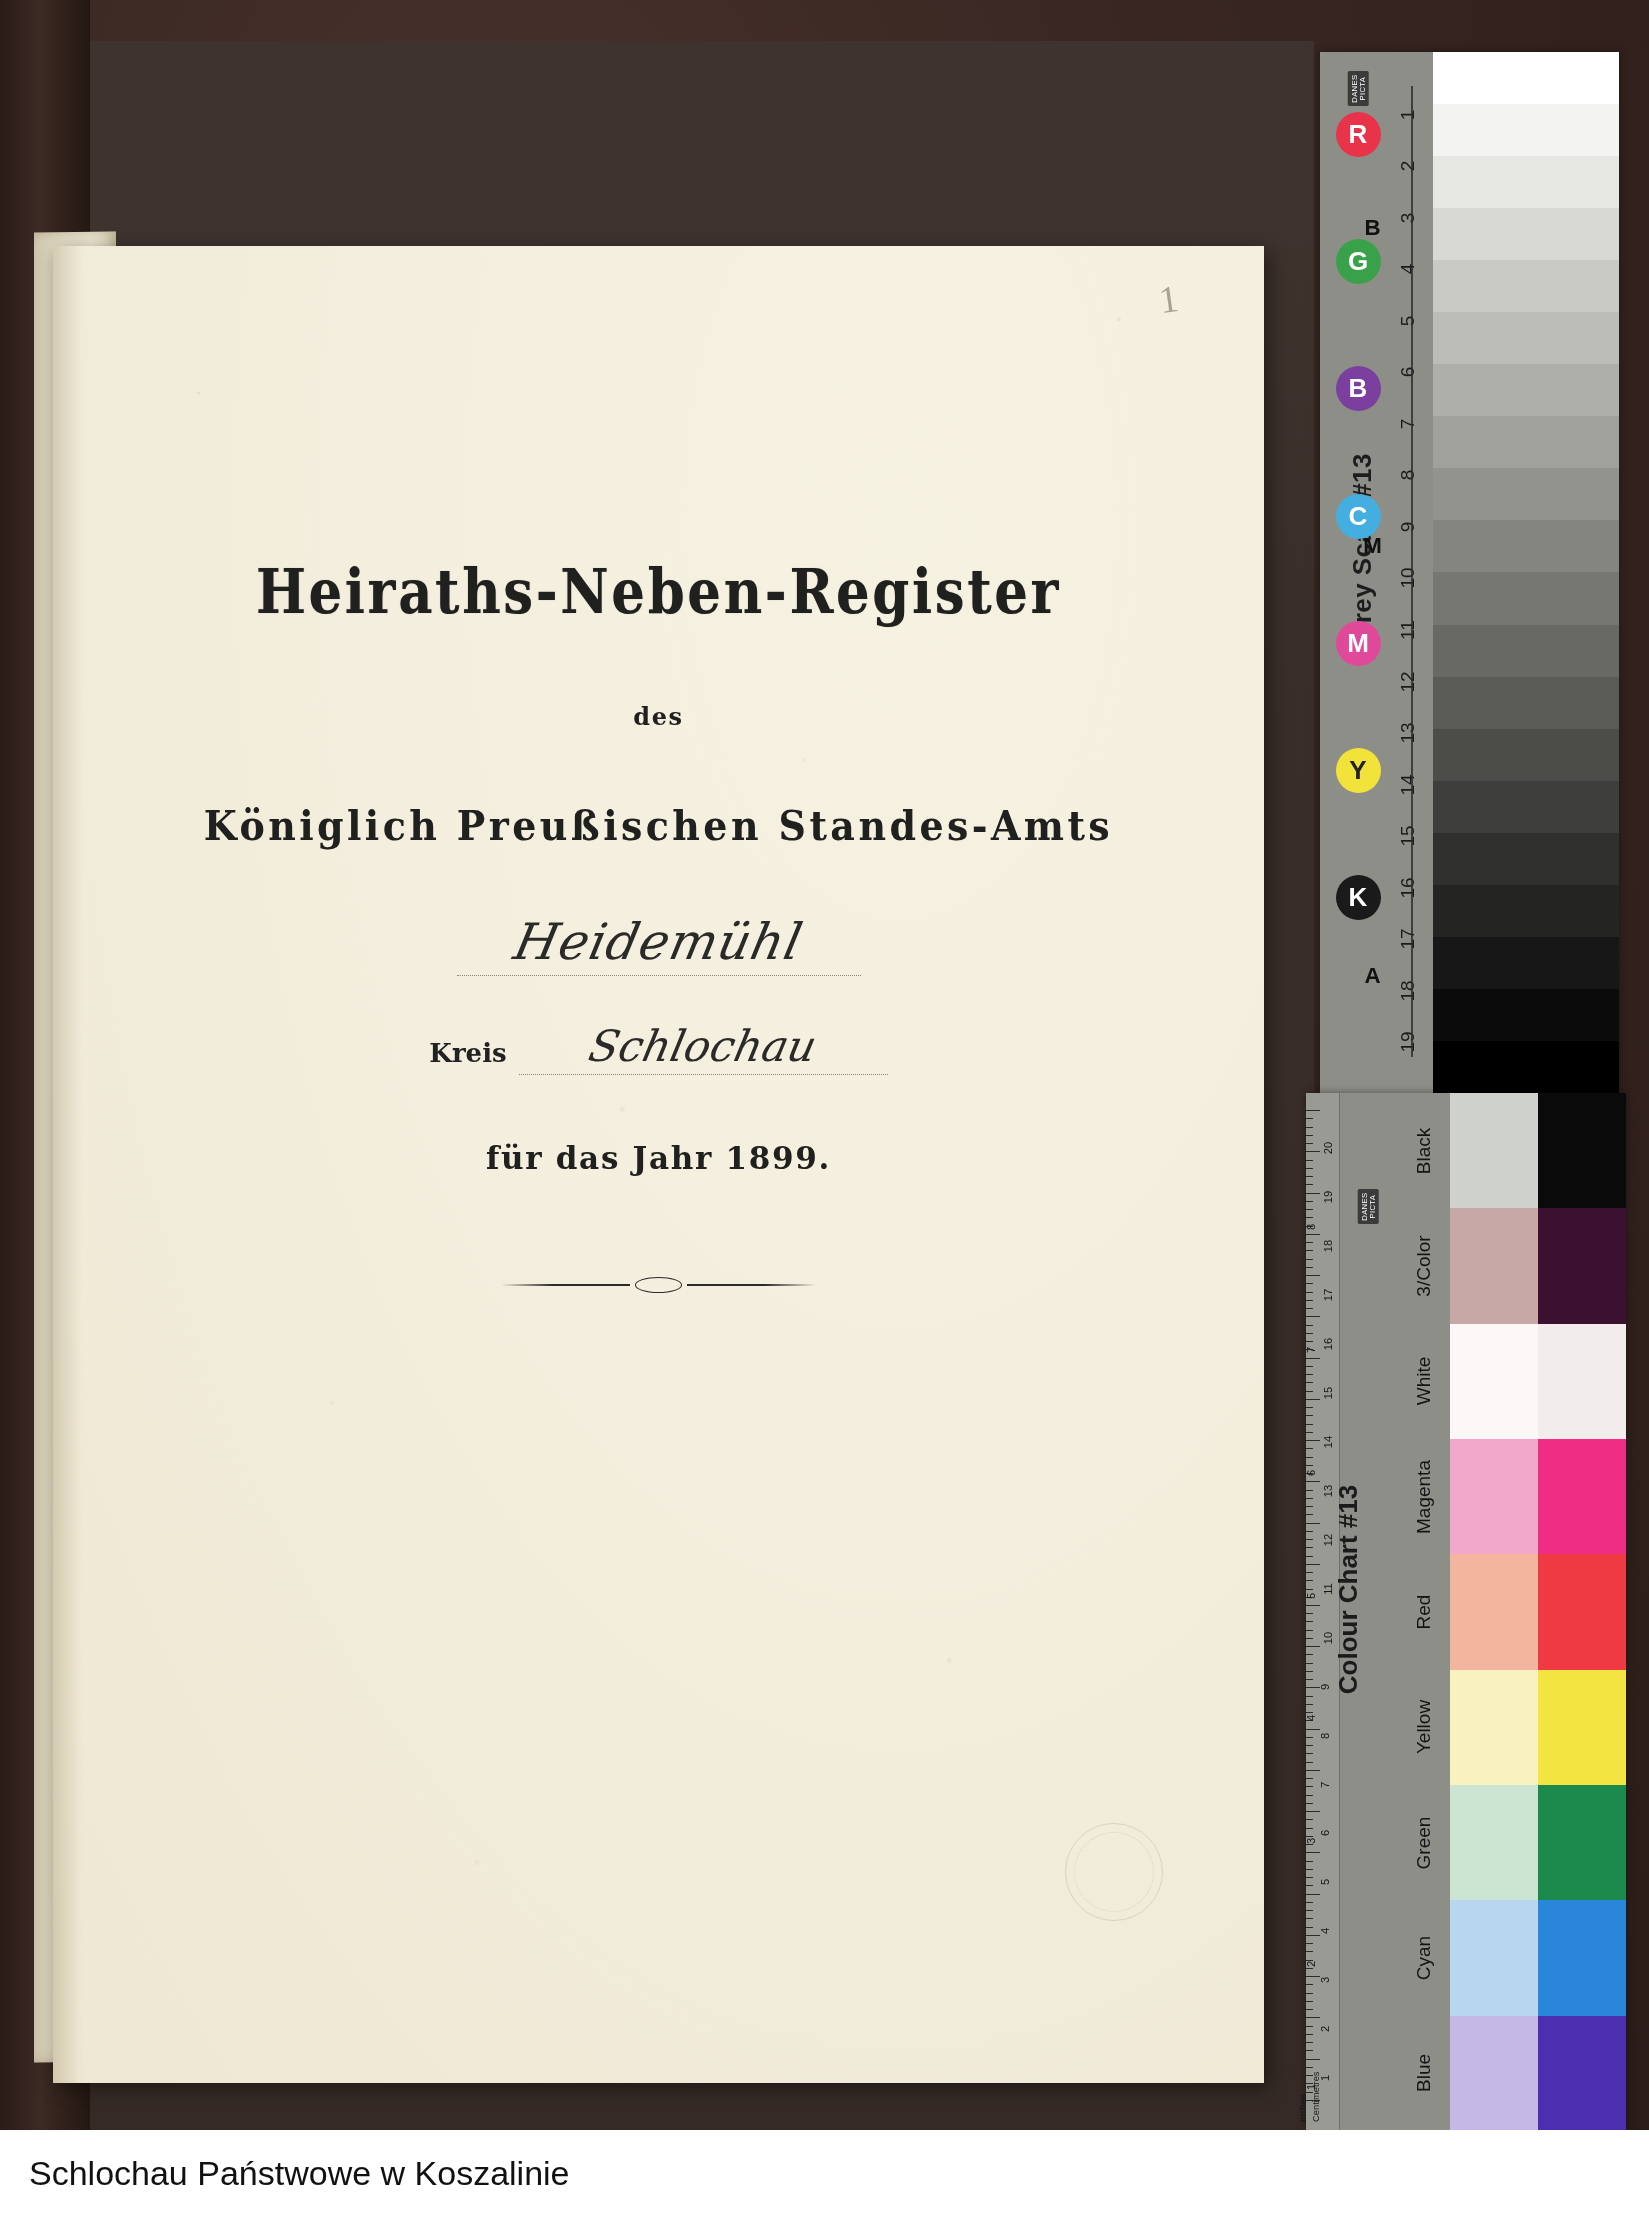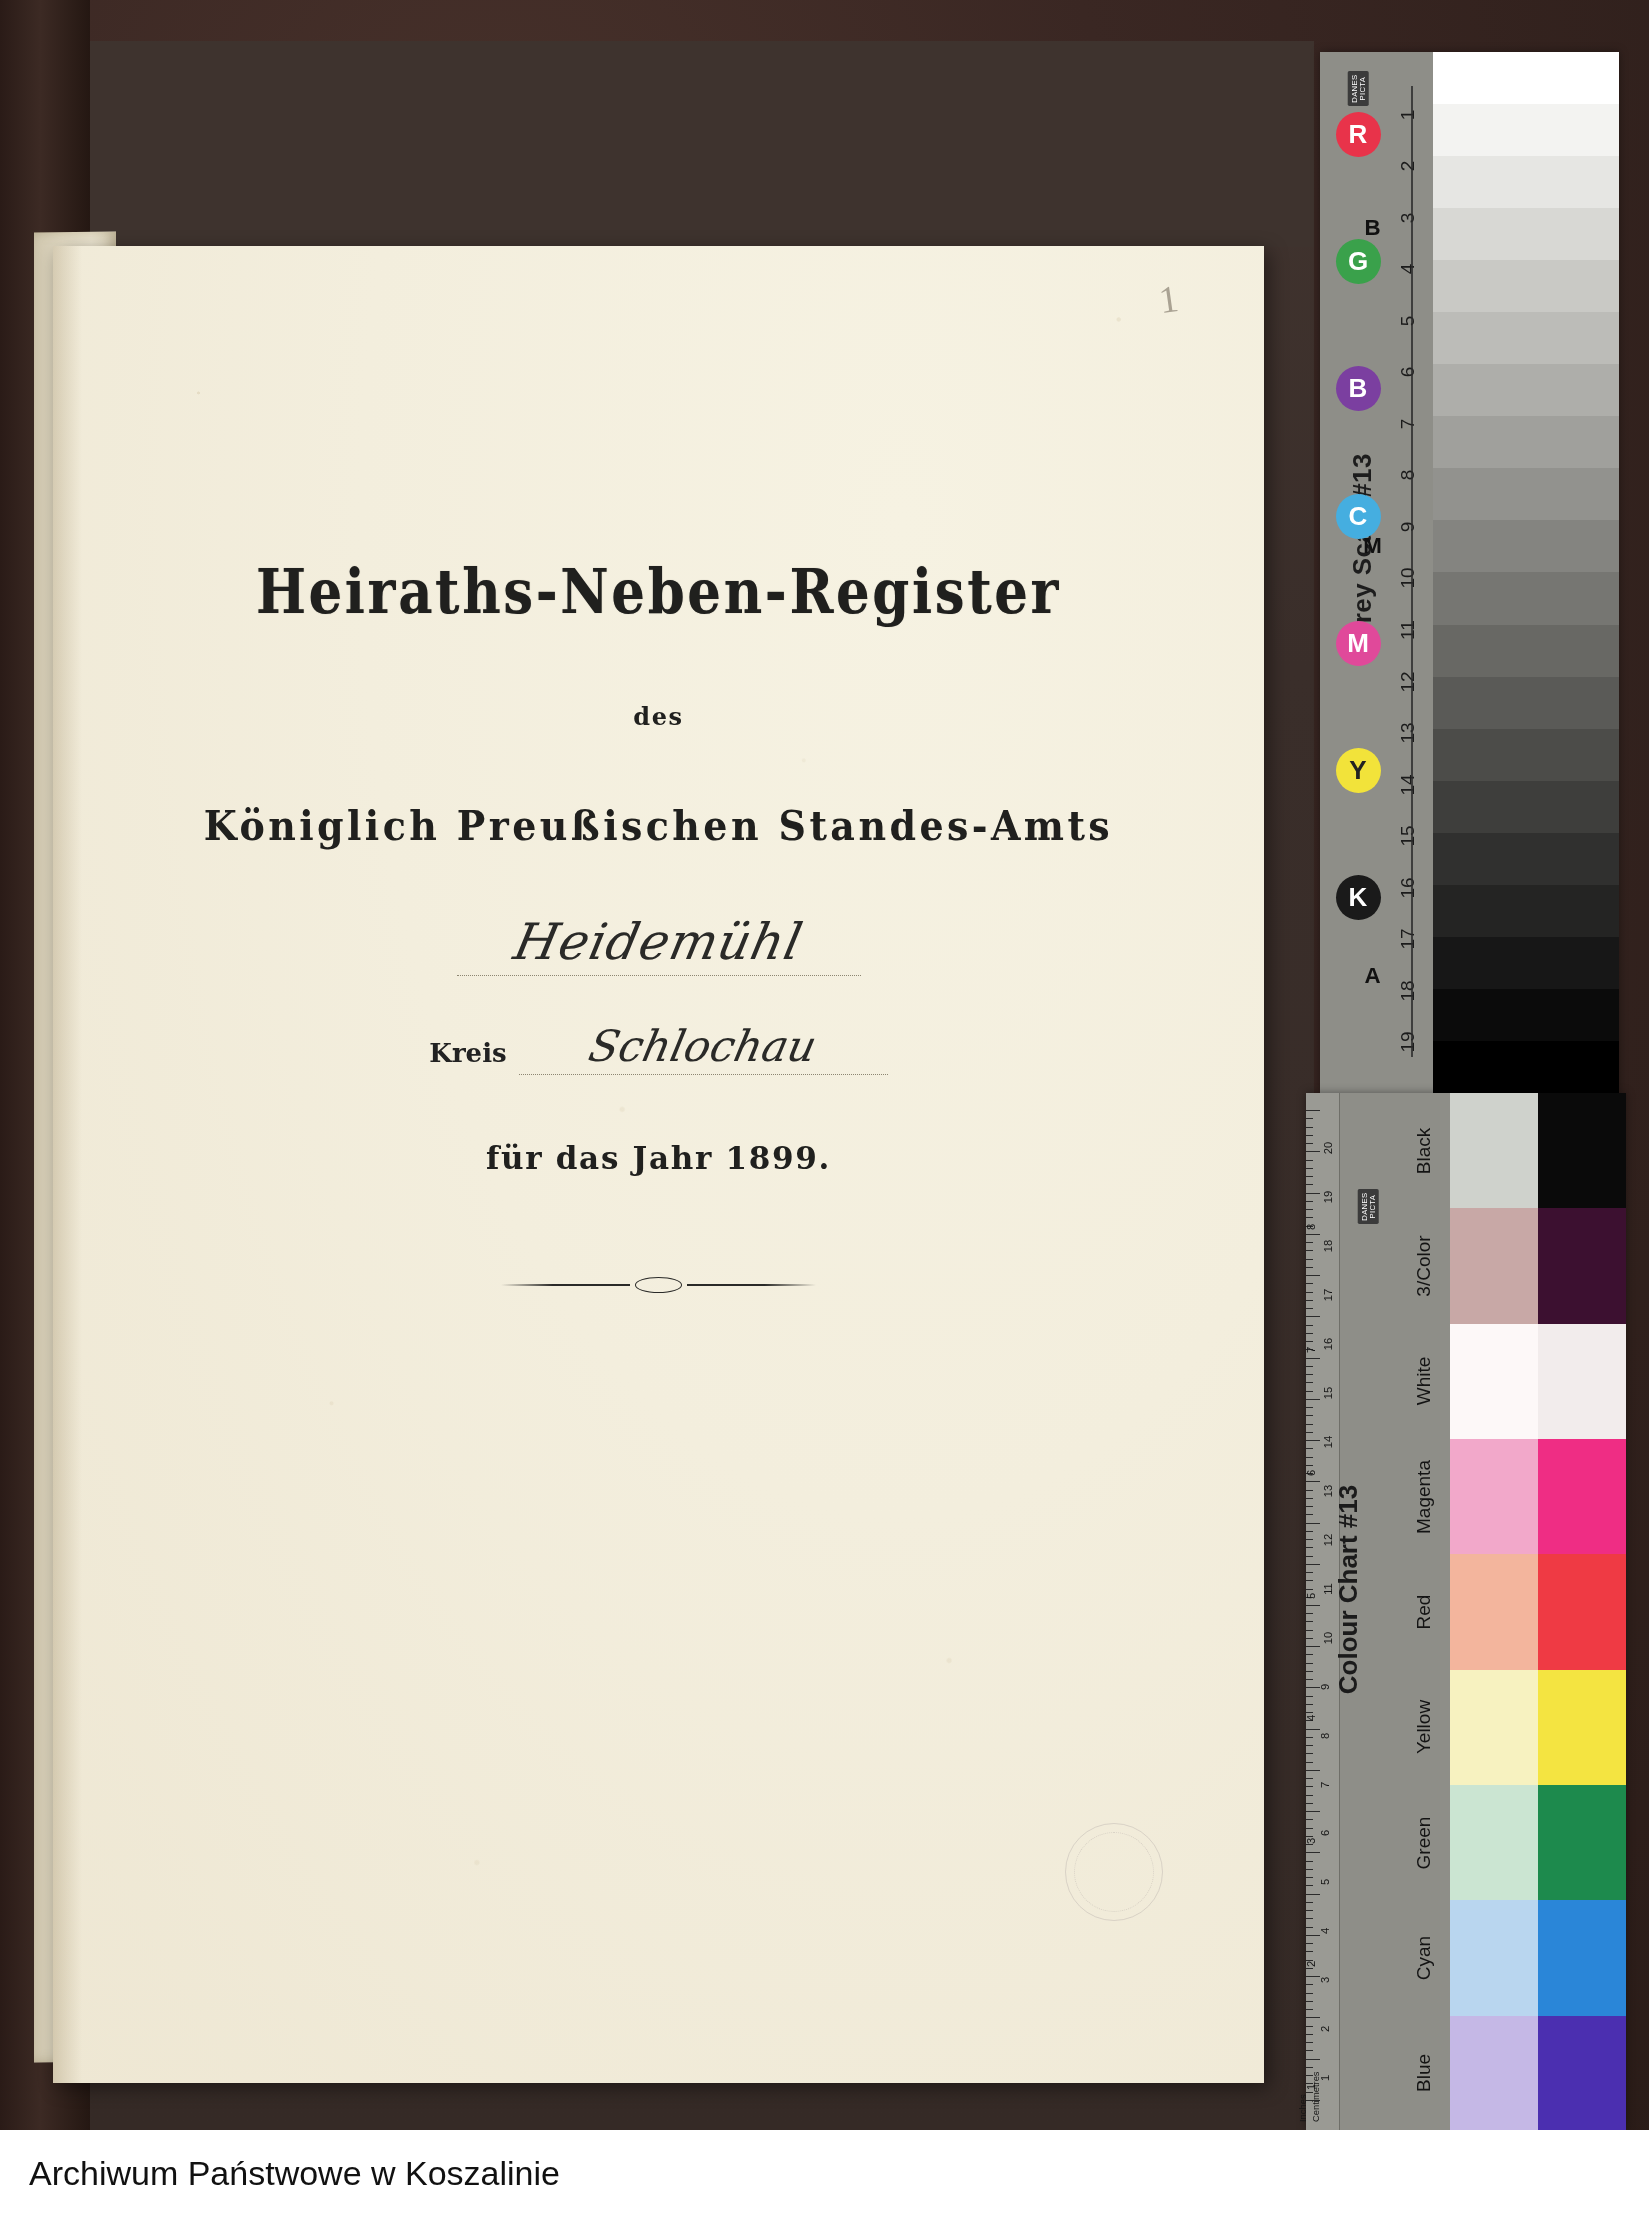--- a/index.html
+++ b/index.html
@@ -608,17 +608,17 @@
         </div>
         <div class="rowp">
           <div style="background: rgb(197, 184, 230);"></div>
           <div style="background: rgb(75, 47, 176);"></div>
         </div>
       </div>
   <div class="danes" style="left: 45px; top: 103px;">DANES<br>PICTA</div>
     </div>
 
   <div id="footer">
-    <div id="footer-text">Archiwum Państwowe w Koszalinie</div>
+    <div id="footer-text">Schlochau Państwowe w Koszalinie</div>
   </div>
 
 </div>
 
 
 </body></html>

